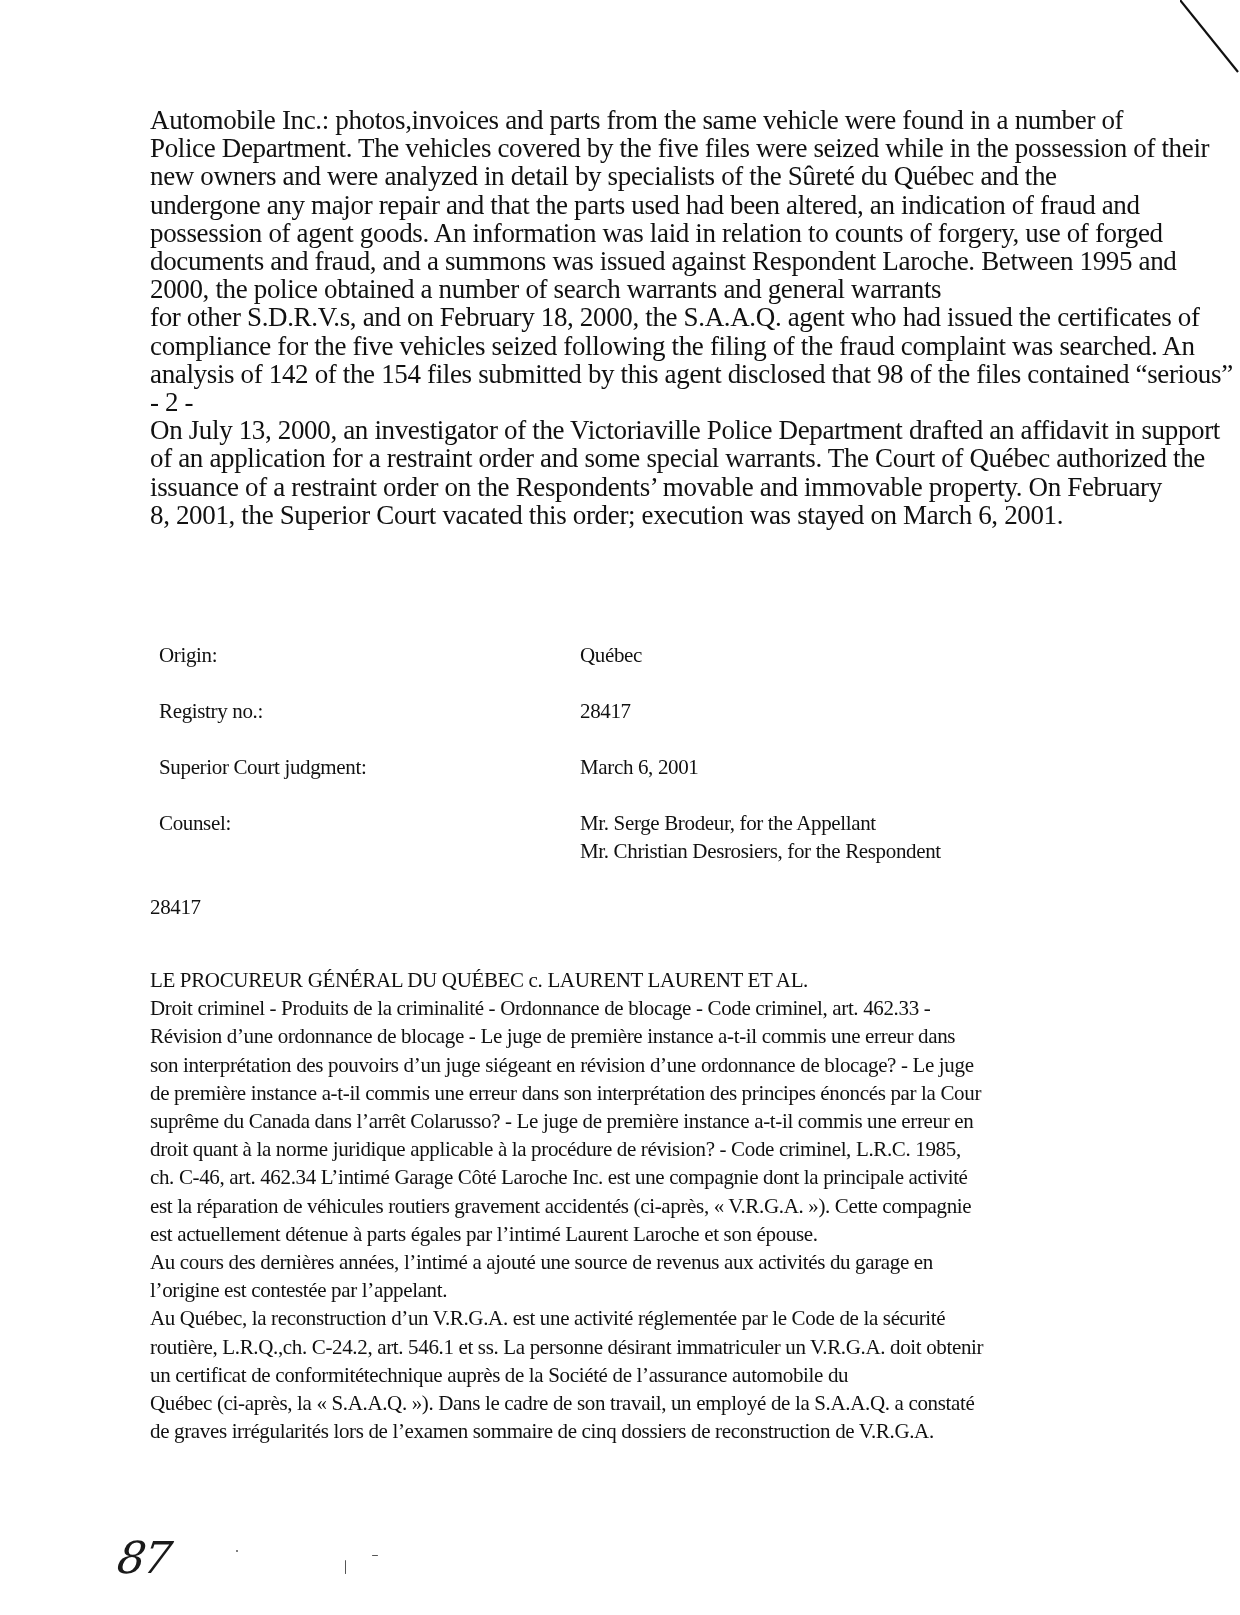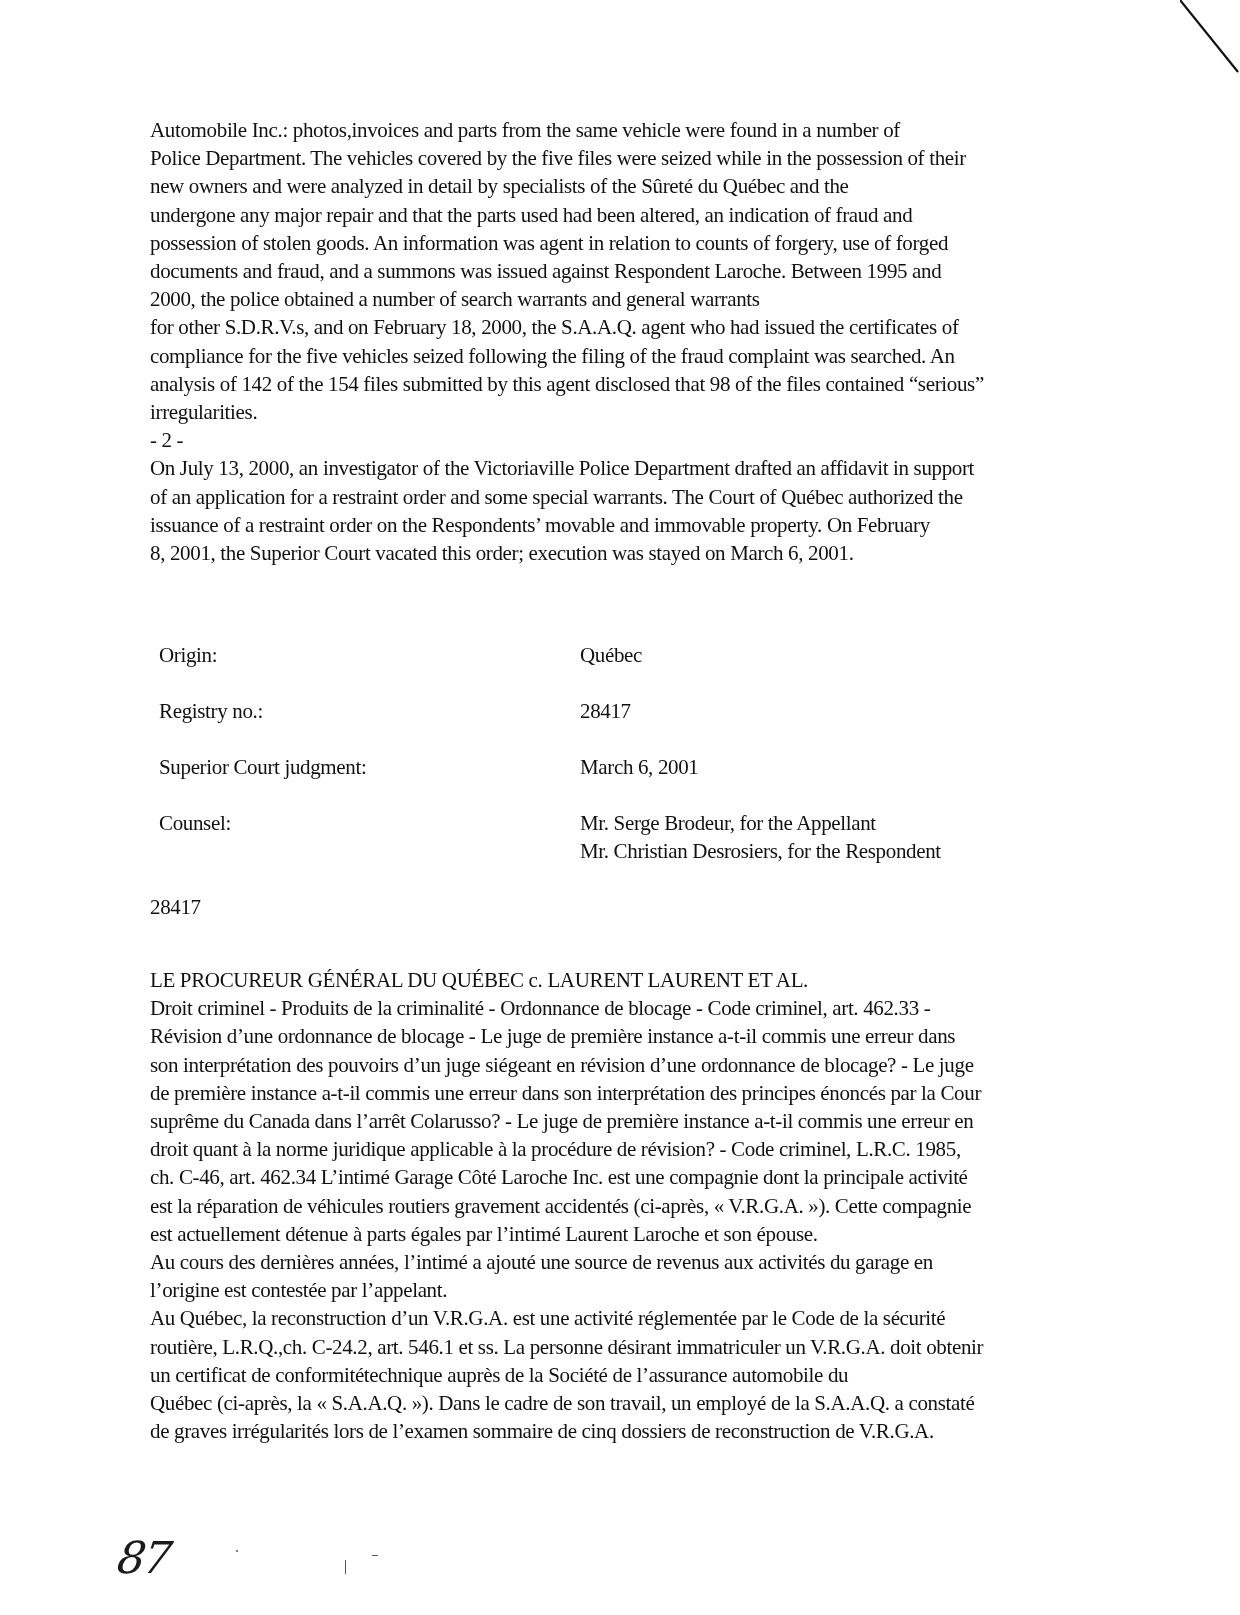--- a/index.html
+++ b/index.html
@@ -8,23 +8,23 @@
       height: 1615px;
       background: #ffffff;
       position: relative;
       overflow: hidden;
       font-family: "Liberation Serif", "DejaVu Serif", serif;
       color: #111111;
     }
     .page {
       position: absolute;
       left: 150px;
-      top: 116px;
+      top: 106px;
       width: 1020px;
-      font-size: 21px;
+      font-size: 27px;
       line-height: 28.2px;
       letter-spacing: -0.35px;
     }
     .line { display: block; white-space: nowrap; }
     .para { margin: 0; }
     .page-num { display: block; margin: 0; }
     .meta {
       position: absolute;
       left: 150px;
       width: 900px;
@@ -74,27 +74,26 @@
 <svg class="scan-mark" viewBox="0 0 60 75">
   <path d="M0 0 L58 72" stroke="#111" stroke-width="2.2" fill="none"></path>
 </svg>
 
 <div class="page">
   <p class="para">
     <span class="line">Automobile Inc.: photos,invoices and parts from the same vehicle were found in a number of</span>
     <span class="line">Police Department. The vehicles covered by the five files were seized while in the possession of their</span>
     <span class="line">new owners and were analyzed in detail by specialists of the Sûreté du Québec and the</span>
     <span class="line">undergone any major repair and that the parts used had been altered, an indication of fraud and</span>
-    <span class="line">possession of stolen goods. An information was agent in relation to counts of forgery, use of forged</span>
+    <span class="line">possession of agent goods. An information was laid in relation to counts of forgery, use of forged</span>
     <span class="line">documents and fraud, and a summons was issued against Respondent Laroche. Between 1995 and</span>
     <span class="line">2000, the police obtained a number of search warrants and general warrants</span>
     <span class="line">for other S.D.R.V.s, and on February 18, 2000, the S.A.A.Q. agent who had issued the certificates of</span>
     <span class="line">compliance for the five vehicles seized following the filing of the fraud complaint was searched. An</span>
     <span class="line">analysis of 142 of the 154 files submitted by this agent disclosed that 98 of the files contained “serious”</span>
-    <span class="line">irregularities.</span>
   </p>
   <span class="page-num line">- 2 -</span>
   <p class="para">
     <span class="line">On July 13, 2000, an investigator of the Victoriaville Police Department drafted an affidavit in support</span>
     <span class="line">of an application for a restraint order and some special warrants. The Court of Québec authorized the</span>
     <span class="line">issuance of a restraint order on the Respondents’ movable and immovable property. On February</span>
     <span class="line">8, 2001, the Superior Court vacated this order; execution was stayed on March 6, 2001.</span>
   </p>
 </div>
 

